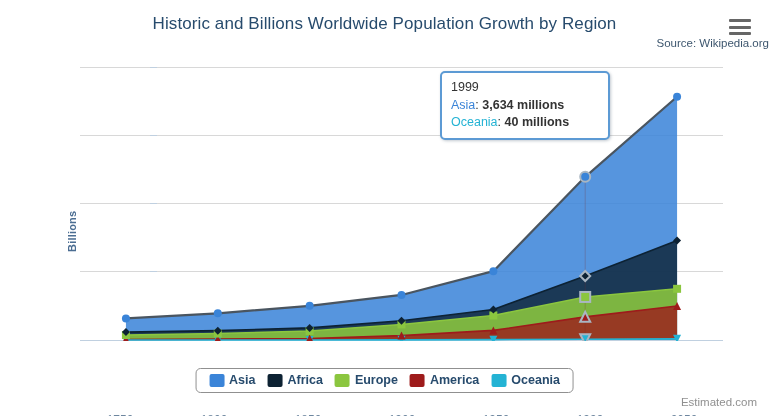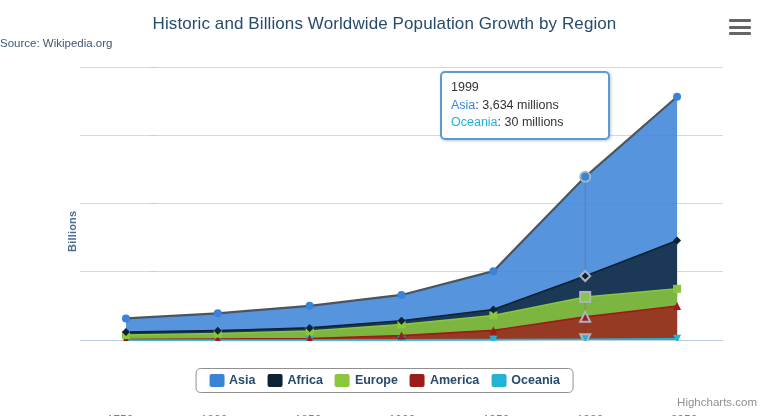--- a/index.html
+++ b/index.html
@@ -17,22 +17,22 @@
 
   
   .chart-title{
     position:absolute;left:0;top:14px;width:769px;
     text-align:center;
     font-size:17px;color:#274b6d;
     letter-spacing:.1px;
     white-space:nowrap;
   }
   .chart-subtitle{
-    position:absolute;left:0;top:37px;width:657px;
-    text-align:left;
+    position:absolute;left:0;top:37px;width:769px;
+    text-align:right;
     font-size:11.5px;color:#3e576f;
   }
 
   
   .context-button{
     position:absolute;right:18px;top:18px;
     width:22px;height:18px;
     cursor:pointer;
     display:flex;flex-direction:column;justify-content:space-between;
     padding:1px 0;box-sizing:border-box;
@@ -86,21 +86,21 @@
     border-radius:5px;
     padding:6px 9px 7px 9px;
     box-shadow:1px 1px 3px rgba(80,100,120,.35);
     font-size:12.5px;color:#333333;
     line-height:17px;
     z-index:20;
   }
   .tt-header{color:#333;font-size:12.5px;padding-bottom:1px;}
   .tt-row{white-space:nowrap;font-size:12.5px;}
   .tt-name{font-weight:normal;}
-  .tt-val{font-weight:normal;color:#333333;}
+  .tt-val{font-weight:bold;color:#333333;}
 
   
   .legend{
     position:absolute;left:50%;top:368px;
     transform:translateX(-50%);
     border:1px solid #909090;
     border-radius:5px;
     background:#ffffff;
     padding:4px 10px 5px 10px;
     display:flex;align-items:center;gap:6px;
@@ -208,21 +208,21 @@
         <circle cx="597.0714285714286" cy="29.78430000000003" r="4" fill="#3a84d8"></circle>
       </g>
   </svg>
 
   <div class="tooltip">
     <div class="tt-header">1999</div>
     <div class="tt-row">
       <span class="tt-name" style="color: rgb(58, 132, 216);">Asia</span><span style="color: rgb(51, 51, 51);">: </span><span class="tt-val">3,634 millions</span>
     </div>
     <div class="tt-row">
-      <span class="tt-name" style="color: rgb(36, 179, 212);">Oceania</span><span style="color: rgb(51, 51, 51);">: </span><span class="tt-val">30 millions</span>
+      <span class="tt-name" style="color: rgb(36, 179, 212);">Oceania</span><span style="color: rgb(51, 51, 51);">: </span><span class="tt-val">40 millions</span>
     </div>
   </div>
 
   <div class="legend">
     <div class="legend-item">
       <span class="legend-swatch" style="background: rgb(58, 132, 216);"></span>
       <span class="legend-label">Asia</span>
     </div>
     <div class="legend-item">
       <span class="legend-swatch" style="background: rgb(13, 34, 51);"></span>
@@ -235,14 +235,14 @@
     <div class="legend-item">
       <span class="legend-swatch" style="background: rgb(158, 27, 27);"></span>
       <span class="legend-label">America</span>
     </div>
     <div class="legend-item">
       <span class="legend-swatch" style="background: rgb(36, 179, 212);"></span>
       <span class="legend-label">Oceania</span>
     </div>
   </div>
 
-  <div class="credits">Highcharts.com</div>
+  <div class="credits">Estimated.com</div>
 </div>
 
 </body></html>

